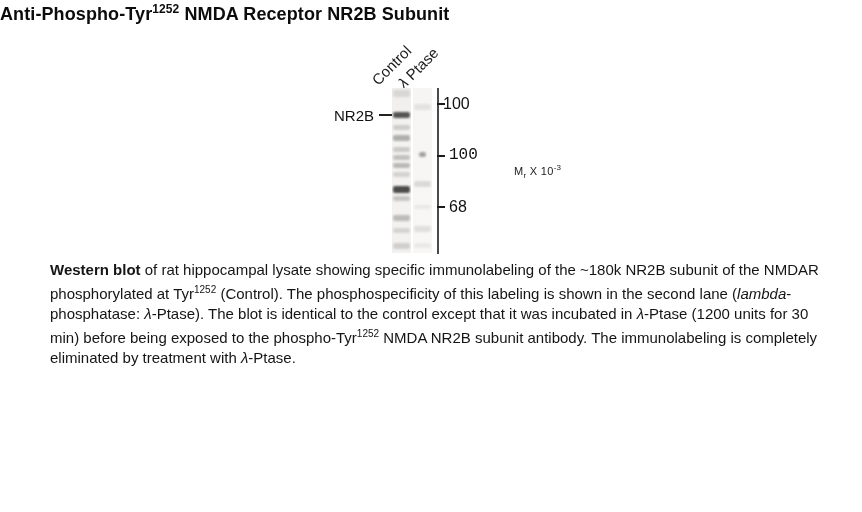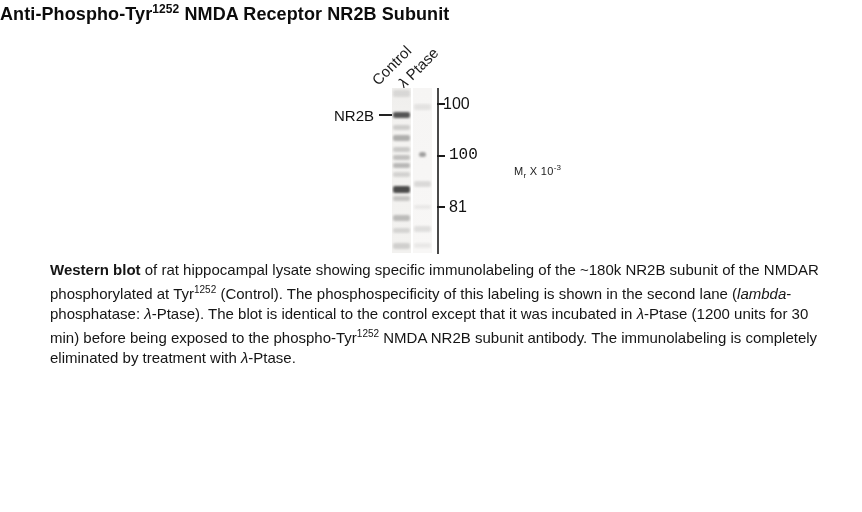--- a/index.html
+++ b/index.html
@@ -94,19 +94,19 @@
       <div class="band" style="top: 155px; height: 5px; opacity: 0.06;"></div>
     </div>
 
   <div class="vline"></div>
   <div id="markers">
       <div class="marker-tick" style="top: 67px;"></div>
       <div class="marker-label" style="left: 113px; top: 58px;">100</div>
       <div class="marker-tick" style="top: 119px;"></div>
       <div class="marker-label" style="left: 119px; top: 110px; font-family: Liberation Mono, monospace;">100</div>
       <div class="marker-tick" style="top: 170px;"></div>
-      <div class="marker-label" style="left: 119px; top: 161px;">81</div>
+      <div class="marker-label" style="left: 119px; top: 161px;">68</div>
     </div>
 
   <div class="mr-label"><span>M</span><sub>r</sub><span> X 10</span><sup>-3</sup></div>
 </div>
 
 <p class="caption"><span class="seg-bold">Western blot</span><span> of rat hippocampal lysate showing specific immunolabeling of the ~180k NR2B subunit of the NMDAR phosphorylated at Tyr</span><sup>1252</sup><span> (Control). The phosphospecificity of this labeling is shown in the second lane (</span><span class="seg-italic">lambda</span><span>-phosphatase: </span><span class="seg-italic">λ</span><span>-Ptase). The blot is identical to the control except that it was incubated in </span><span class="seg-italic">λ</span><span>-Ptase (1200 units for 30 min) before being exposed to the phospho-Tyr</span><sup>1252</sup><span> NMDA NR2B subunit antibody. The immunolabeling is completely eliminated by treatment with </span><span class="seg-italic">λ</span><span>-Ptase.</span></p>
 
 </body></html>

